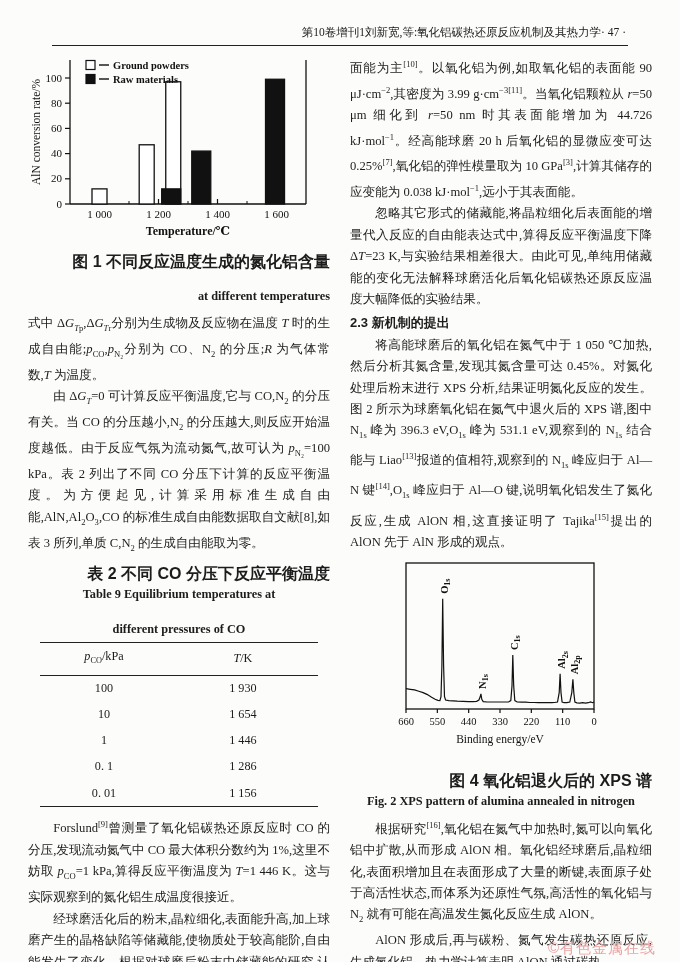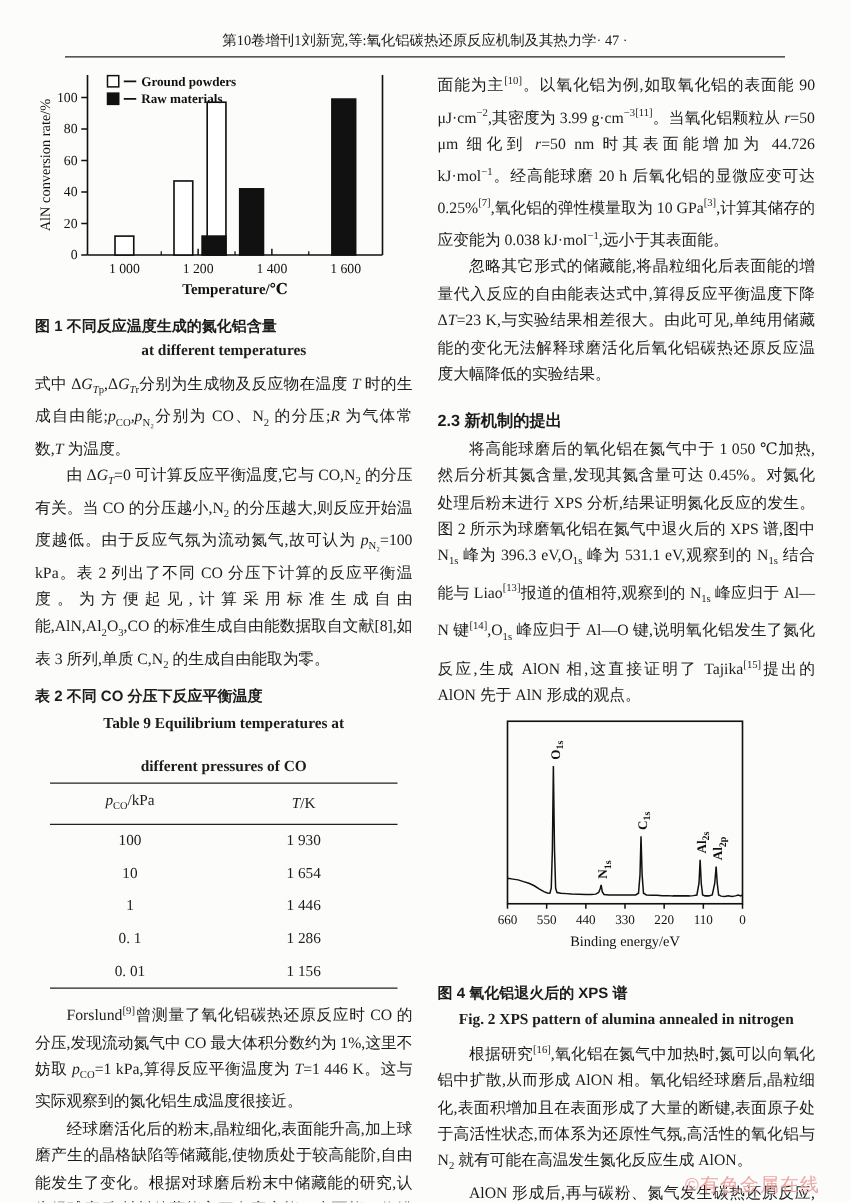--- a/index.html
+++ b/index.html
@@ -1,29 +1,29 @@
 <!DOCTYPE html>
 <html><head>
 <meta charset="utf-8">
 <style>
   html,body{margin:0;padding:0;background:#fff;}
   .page{position:relative;width:680px;height:962px;background:#fcfcfa;overflow:hidden;
         color:#1c1c1c;font-family:"Liberation Serif","DejaVu Serif",serif;}
-  .header{display:flex;justify-content:center;align-items:baseline;
+  .header{display:flex;justify-content:flex-end;align-items:baseline;
           padding:25px 54px 5px 54px;font-size:11.5px;}
   .header-rule{margin:0 52px;border-top:1.6px solid #222;height:0;}
   .columns{display:flex;gap:20px;padding:8px 28px 0 28px;}
   .col{width:302px;font-size:12.6px;line-height:21.4px;text-align:justify;}
   .col p{margin:0;text-indent:2em;}
   .col p.noindent{text-indent:0;}
   sup{font-size:0.68em;} sub{font-size:0.68em;}
-  h3.sec{margin:16px 0 1px 0;font-size:13px;font-weight:bold;
+  h3.sec{margin:2px 0 1px 0;font-size:13px;font-weight:bold;
          font-family:"Liberation Sans","DejaVu Sans",sans-serif;text-indent:0;}
   figure{margin:0;}
-  .cap-zh{text-align:left;font-size:12px;font-weight:bold;line-height:19px;
+  .cap-zh{text-align:right;font-size:16px;font-weight:bold;line-height:19px;
           font-family:"Liberation Sans","DejaVu Sans",sans-serif;margin-top:2px;}
   .cap-en{text-align:center;font-size:12.3px;font-weight:bold;line-height:19px;margin-top:2px;}
   .fig1-block{margin-bottom:7px;}
   .fig2-block{margin:3px 0 4px 0;}
   .table-block{margin:5px 0 7px 0;}
   table.t2{width:92%;margin:3px auto 0 auto;border-collapse:collapse;
            border-top:1.5px solid #222;border-bottom:1.5px solid #222;font-size:12.2px;}
   .t2 th{font-weight:normal;border-bottom:1px solid #222;padding:3px 0;text-align:center;}
   .t2 td{padding:2.4px 0;text-align:center;}
   svg{display:block;margin:0 auto;}
@@ -83,21 +83,21 @@
             <rect x="163.775" y="97.08000000000001" width="19" height="52.91999999999999" fill="#111111" stroke="#111" stroke-width="1.3"></rect>
             <rect x="237.525" y="25.260000000000005" width="19" height="124.74" fill="#111111" stroke="#111" stroke-width="1.3"></rect>
             <rect x="58" y="6.5" width="9" height="9" fill="#ffffff" stroke="#111" stroke-width="1.2"></rect>
             <line x1="71" y1="11" x2="81" y2="11" stroke="#111" stroke-width="1.4"></line>
             <text x="85" y="14.5" font-size="10.5" font-weight="bold">Ground powders</text>
             <rect x="58" y="20.5" width="9" height="9" fill="#111111" stroke="#111" stroke-width="1.2"></rect>
             <line x1="71" y1="25" x2="81" y2="25" stroke="#111" stroke-width="1.4"></line>
             <text x="85" y="28.5" font-size="10.5" font-weight="bold">Raw materials</text>
           </svg>
         <div class="cap-zh">图 1  不同反应温度生成的氮化铝含量</div>
-        <div class="cap-en" style="margin-top:0;">at different temperatures</div>
+        <div class="cap-en" style="margin-top:16px;text-align:right;">at different temperatures</div>
       </figure>
 
       <p class="noindent">式中  Δ<i>G</i><sub><i>T</i>p</sub>,Δ<i>G</i><sub><i>T</i>r</sub>分别为生成物及反应物在温度 <i>T</i> 时的生成自由能;<i>p</i><sub>CO</sub>,<i>p</i><sub>N₂</sub>分别为 CO、N<sub>2</sub> 的分压;<i>R</i> 为气体常数,<i>T</i> 为温度。</p>
       <p>由 Δ<i>G</i><sub><i>T</i></sub>=0 可计算反应平衡温度,它与 CO,N<sub>2</sub> 的分压有关。当 CO 的分压越小,N<sub>2</sub> 的分压越大,则反应开始温度越低。由于反应气氛为流动氮气,故可认为 <i>p</i><sub>N₂</sub>=100 kPa。表 2 列出了不同 CO 分压下计算的反应平衡温度。为方便起见,计算采用标准生成自由能,AlN,Al<sub>2</sub>O<sub>3</sub>,CO 的标准生成自由能数据取自文献[8],如表 3 所列,单质 C,N<sub>2</sub> 的生成自由能取为零。</p>
 
       <div class="table-block">
         <div class="cap-zh">表 2  不同 CO 分压下反应平衡温度</div>
         <div class="cap-en">Table 9  Equilibrium temperatures at</div>
         <div class="cap-en" style="margin-top:16px;">different pressures of CO</div>
         <table class="t2">

